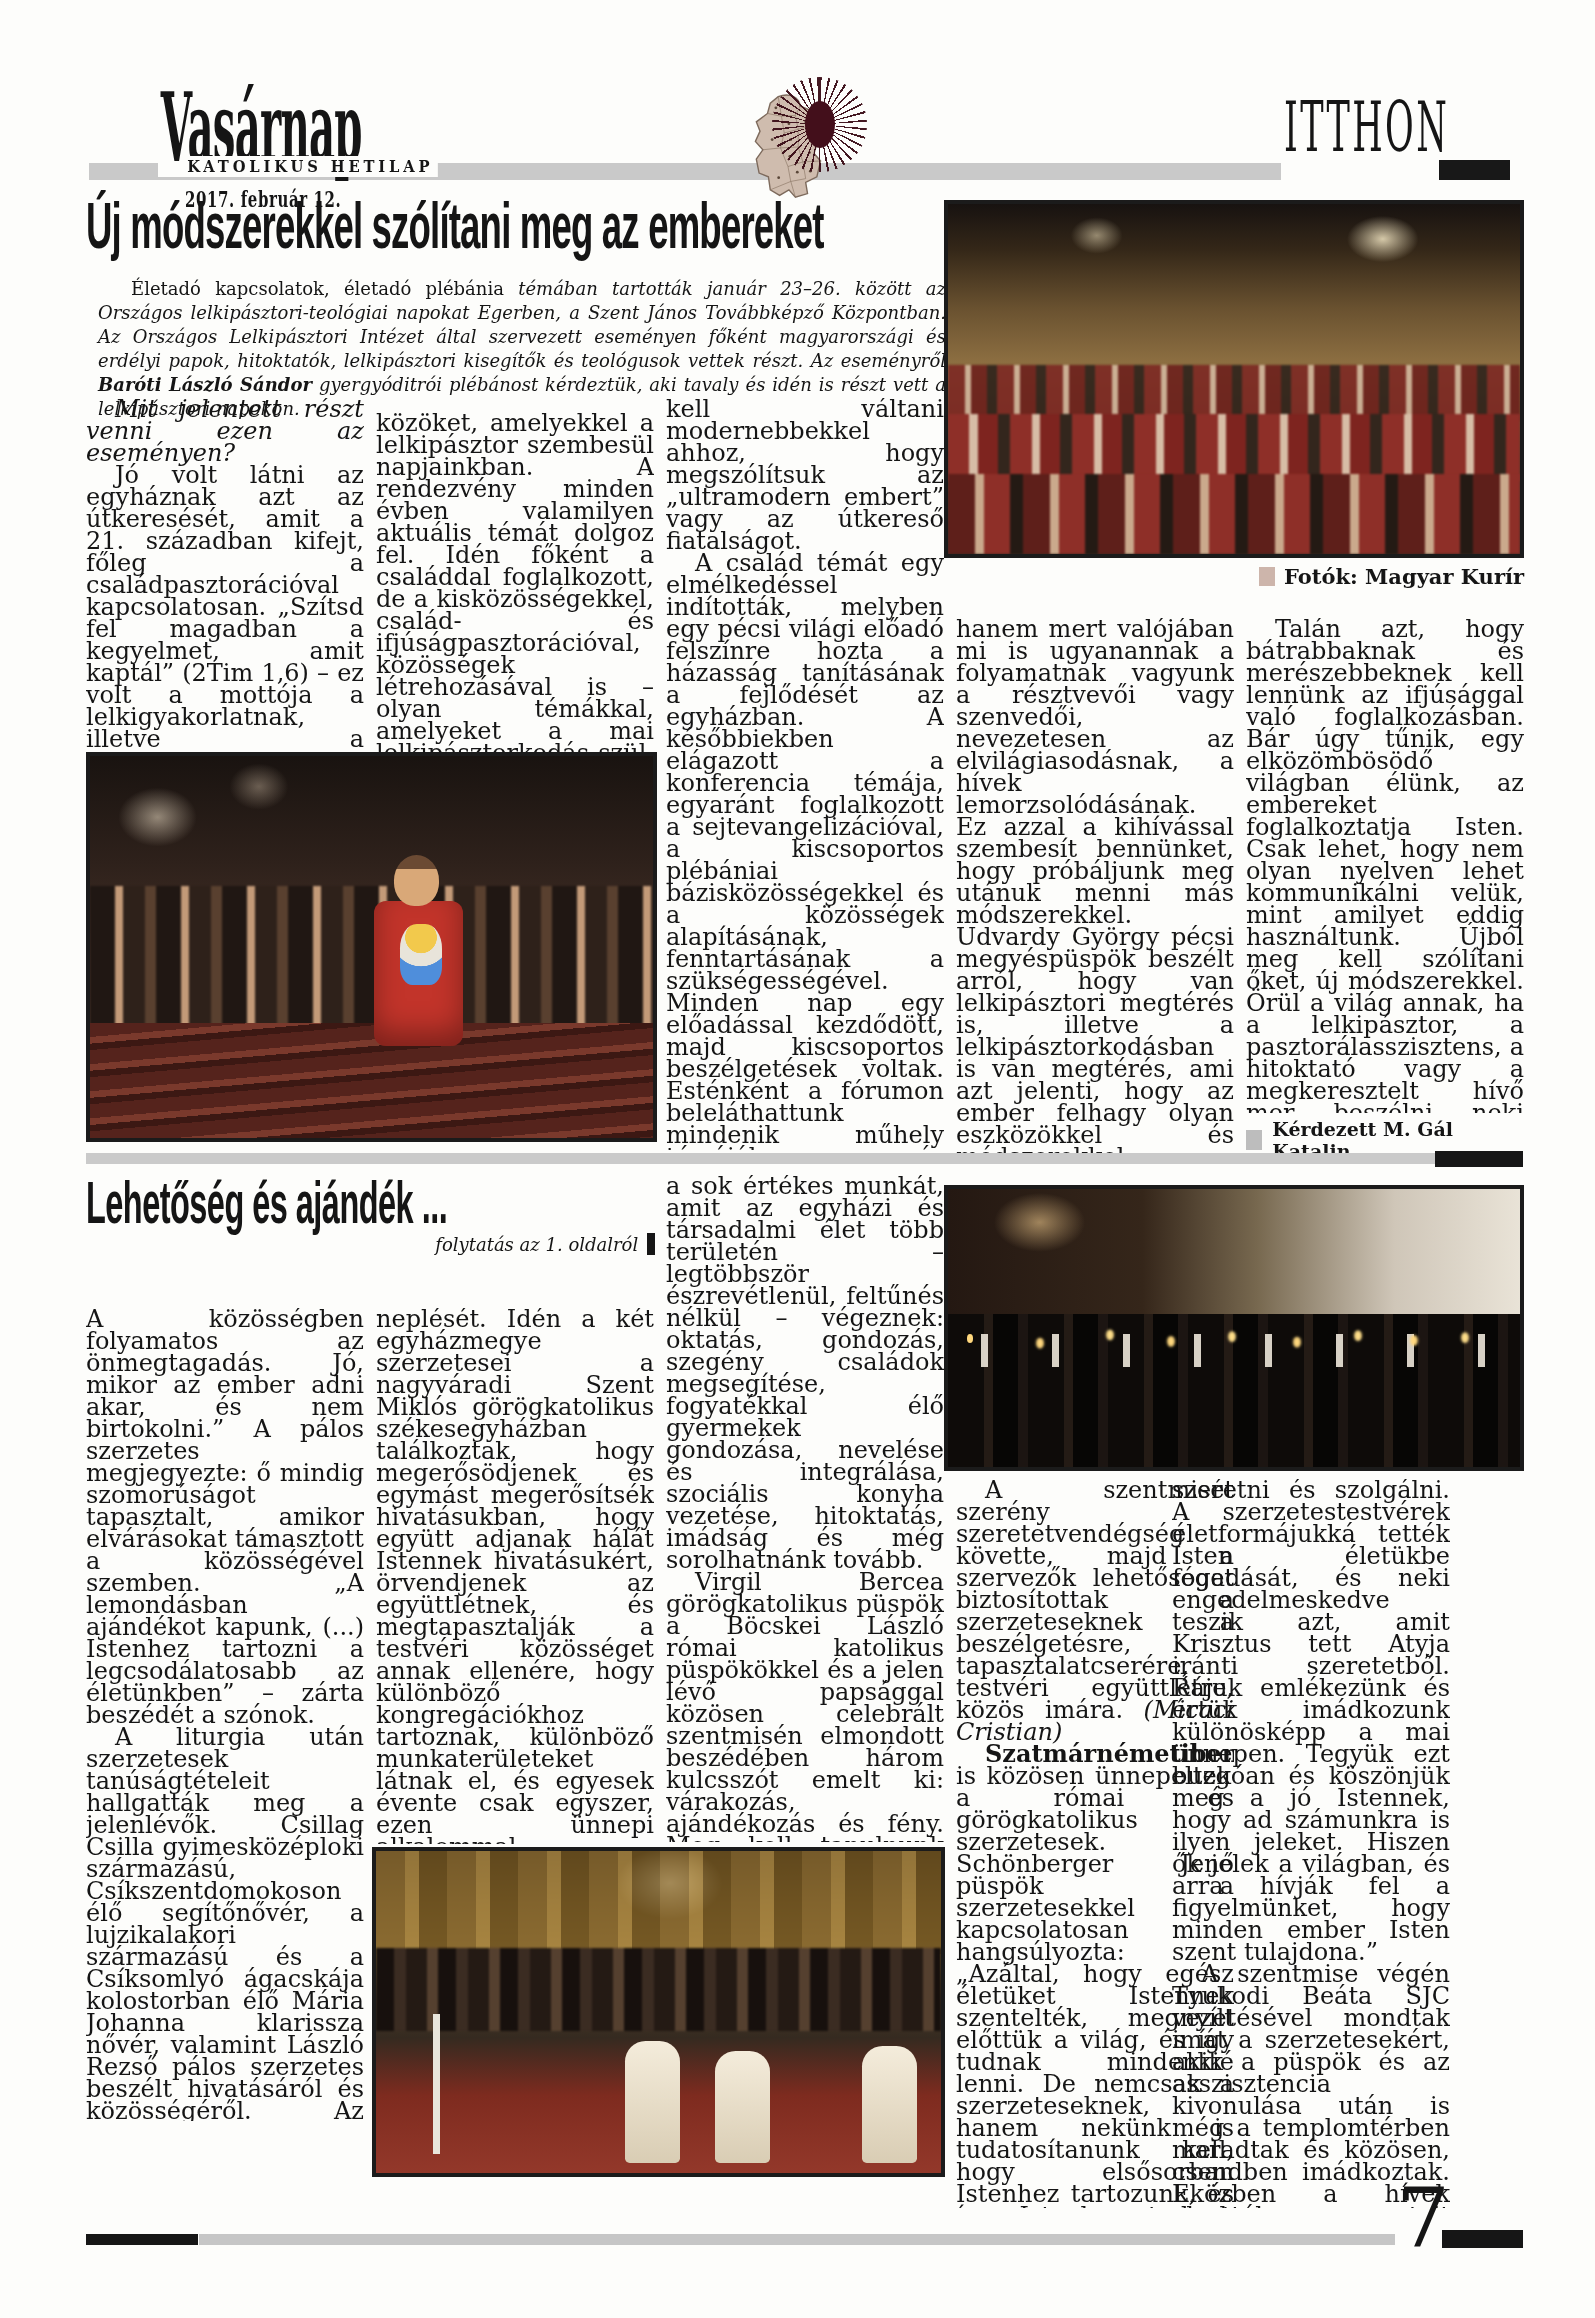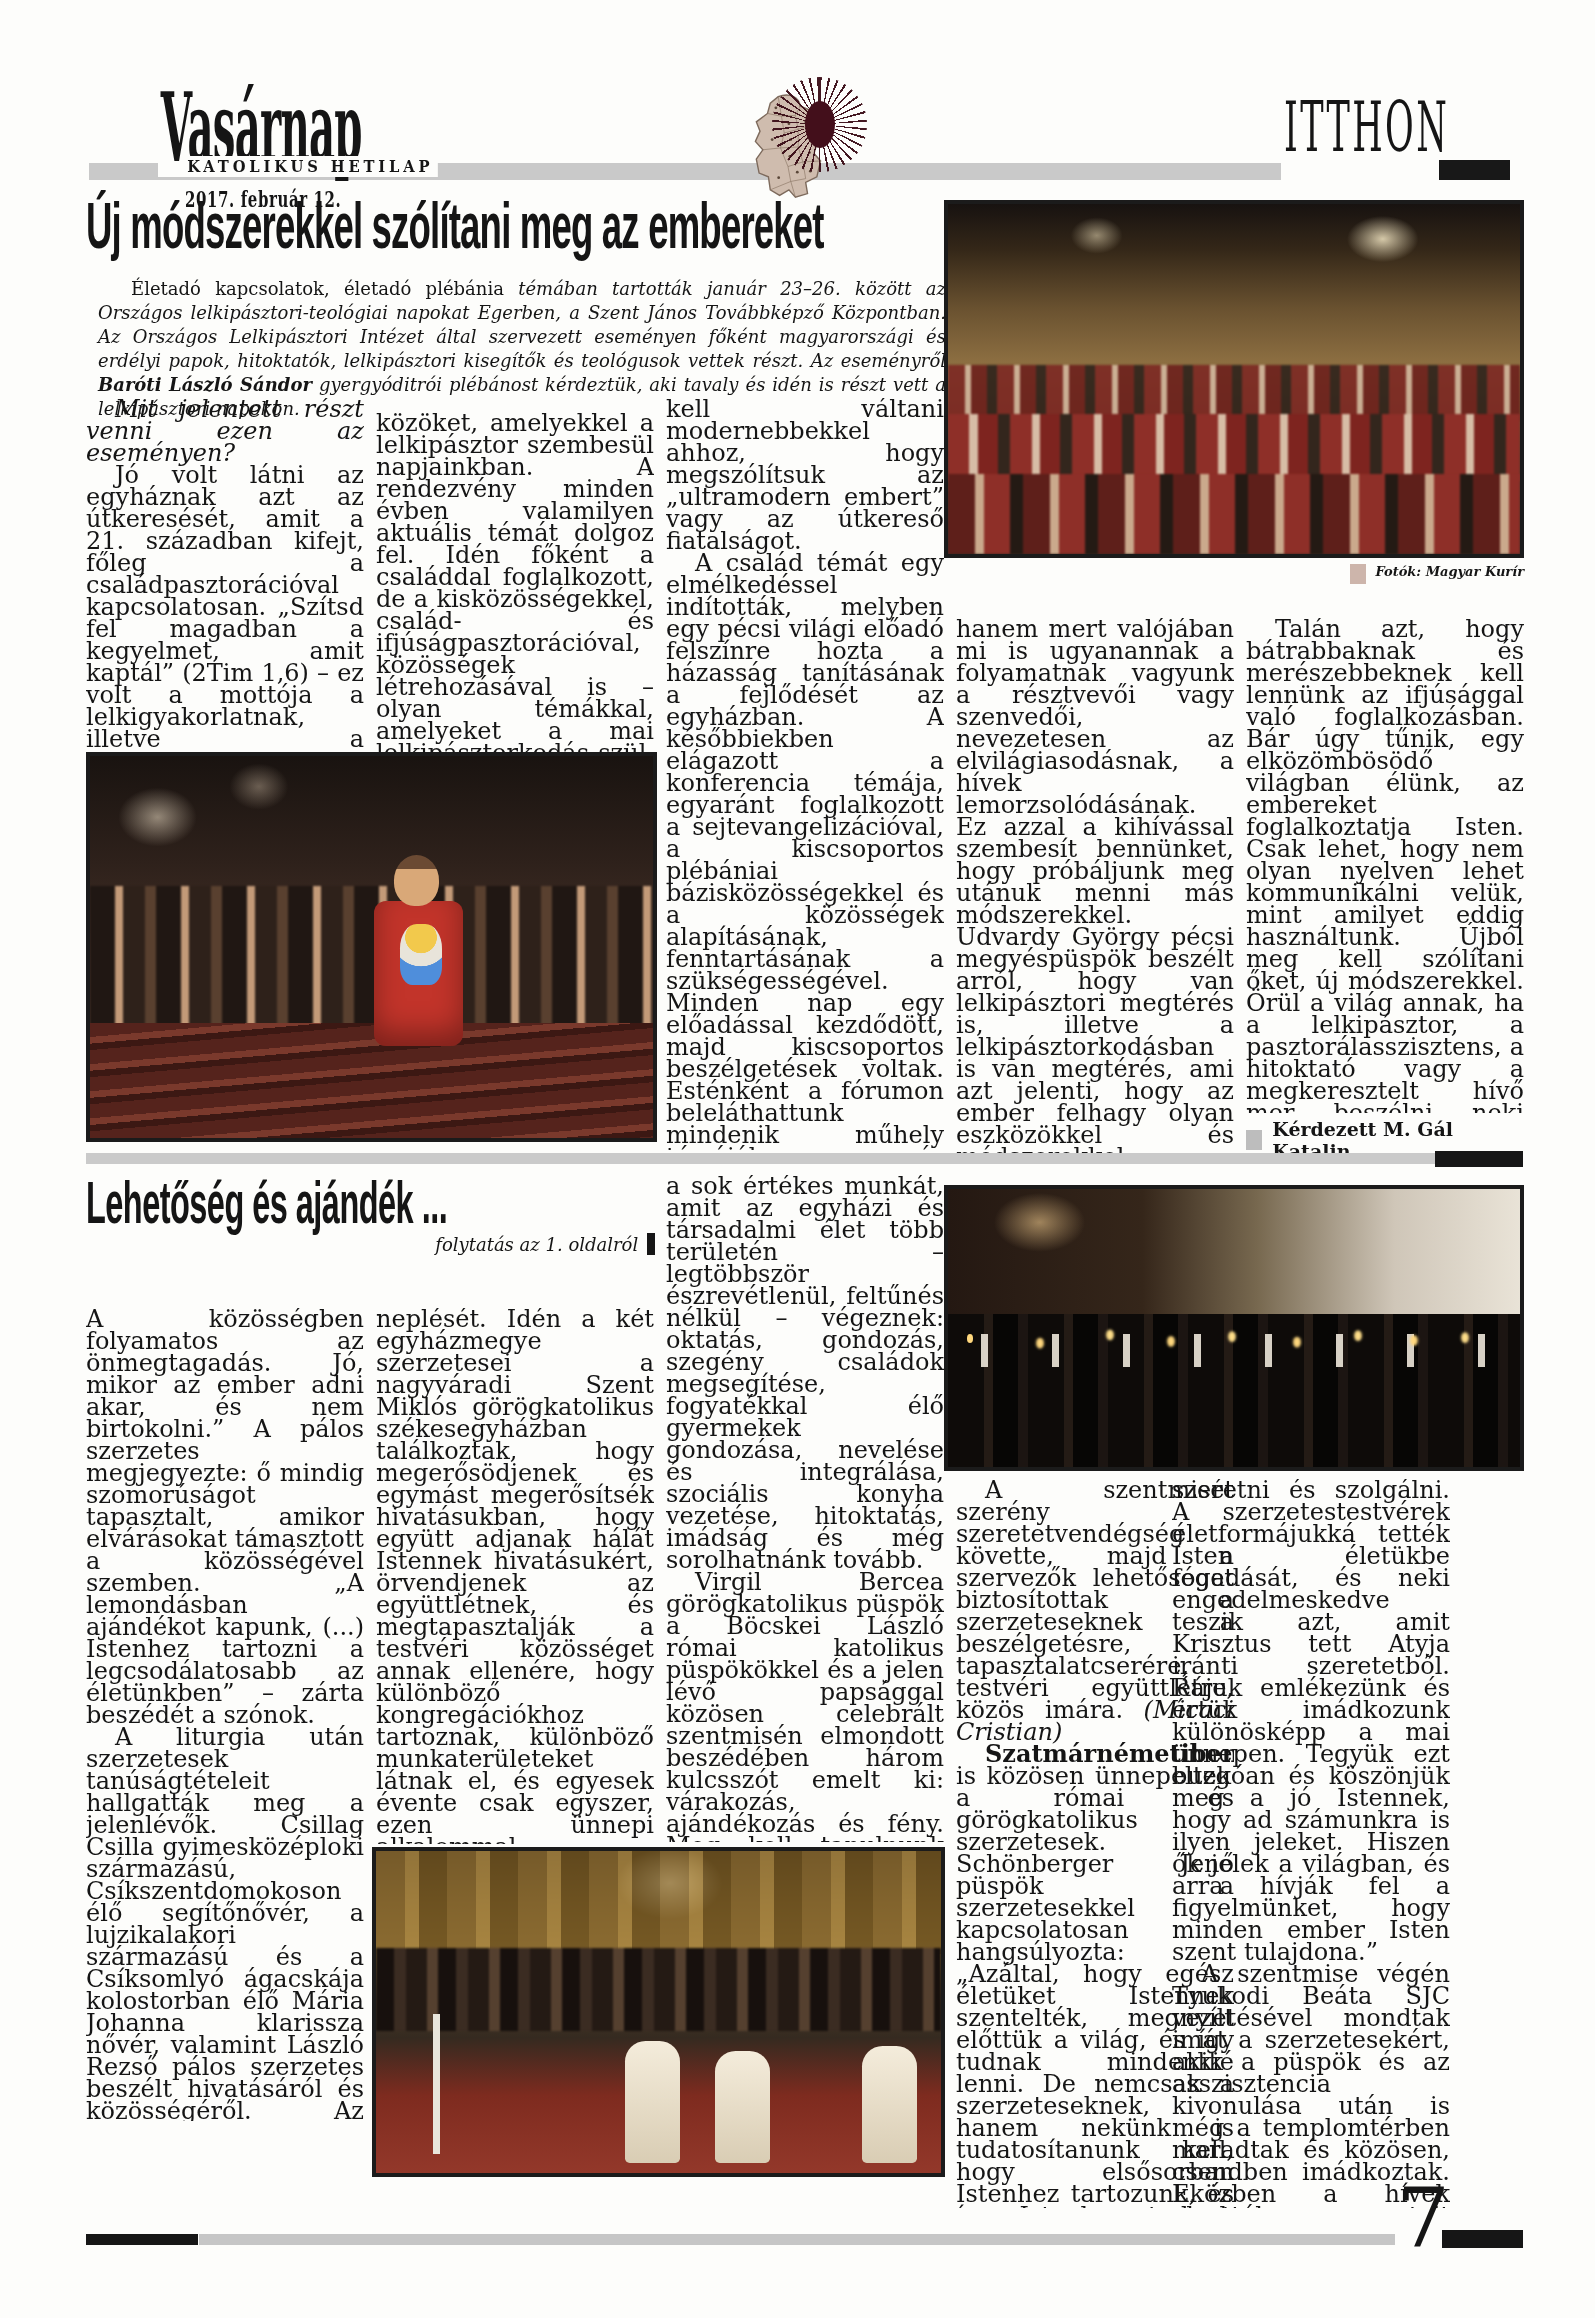--- a/index.html
+++ b/index.html
@@ -48,21 +48,21 @@
   .a1c4{left:956px;top:618px;max-height:535px;overflow:hidden;}
   .a1c5{left:1246px;top:618px;max-height:495px;overflow:hidden;}
   .a2c1{left:86px;top:1308px;max-height:813px;overflow:hidden;}
   .a2c2{left:376px;top:1308px;max-height:536px;overflow:hidden;}
   .a2c3{left:666px;top:1175px;max-height:667px;overflow:hidden;}
   .a2c4{left:956px;top:1479px;max-height:729px;overflow:hidden;}
   .a2c5{left:1172px;top:1479px;max-height:729px;overflow:hidden;}
 
   
   .photo-credit{left:944px;top:564px;width:580px;display:flex;justify-content:flex-end;
-        align-items:flex-start;gap:9.3px;font-size:13px;font-weight:bold;font-style:italic;}
+        align-items:center;gap:9.3px;font-size:21px;font-weight:bold;}
   .credit-square{width:16px;height:19.6px;background:#cdb5ab;}
   .byline{left:1246px;top:1118px;width:278px;display:flex;align-items:center;gap:10.3px;
         font-size:19px;font-weight:bold;}
   .byline-square{width:16px;height:19.6px;background:#bdbdbd;flex:0 0 auto;}
   .continuation{left:374px;top:1233px;width:281px;text-align:right;font-size:18px;font-style:italic;}
   .cont-marker{display:inline-block;width:8.4px;height:21.5px;background:#161616;margin-left:8.4px;
         vertical-align:-3.7px;}
 
   
   .mid-rule-gray{left:86px;top:1153px;width:1349px;height:11.2px;background:#cacaca;}

